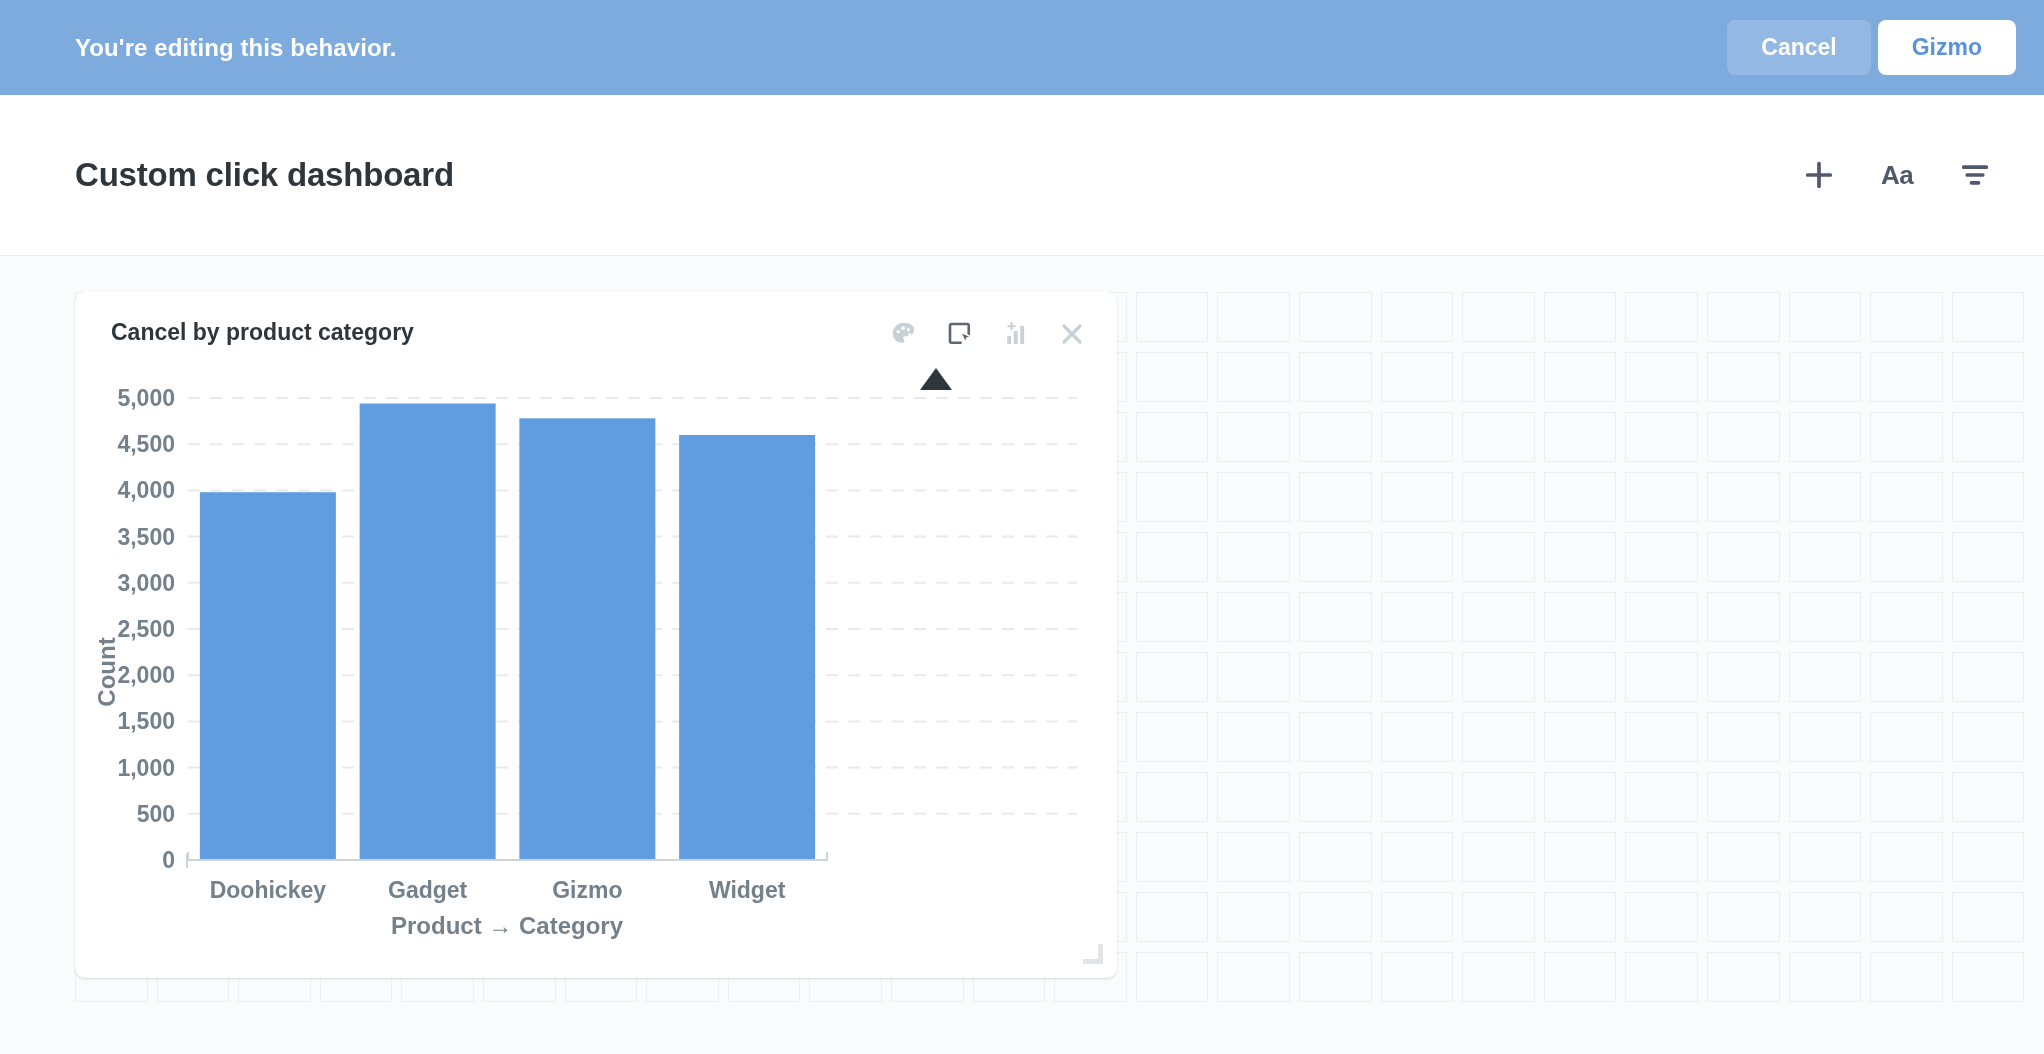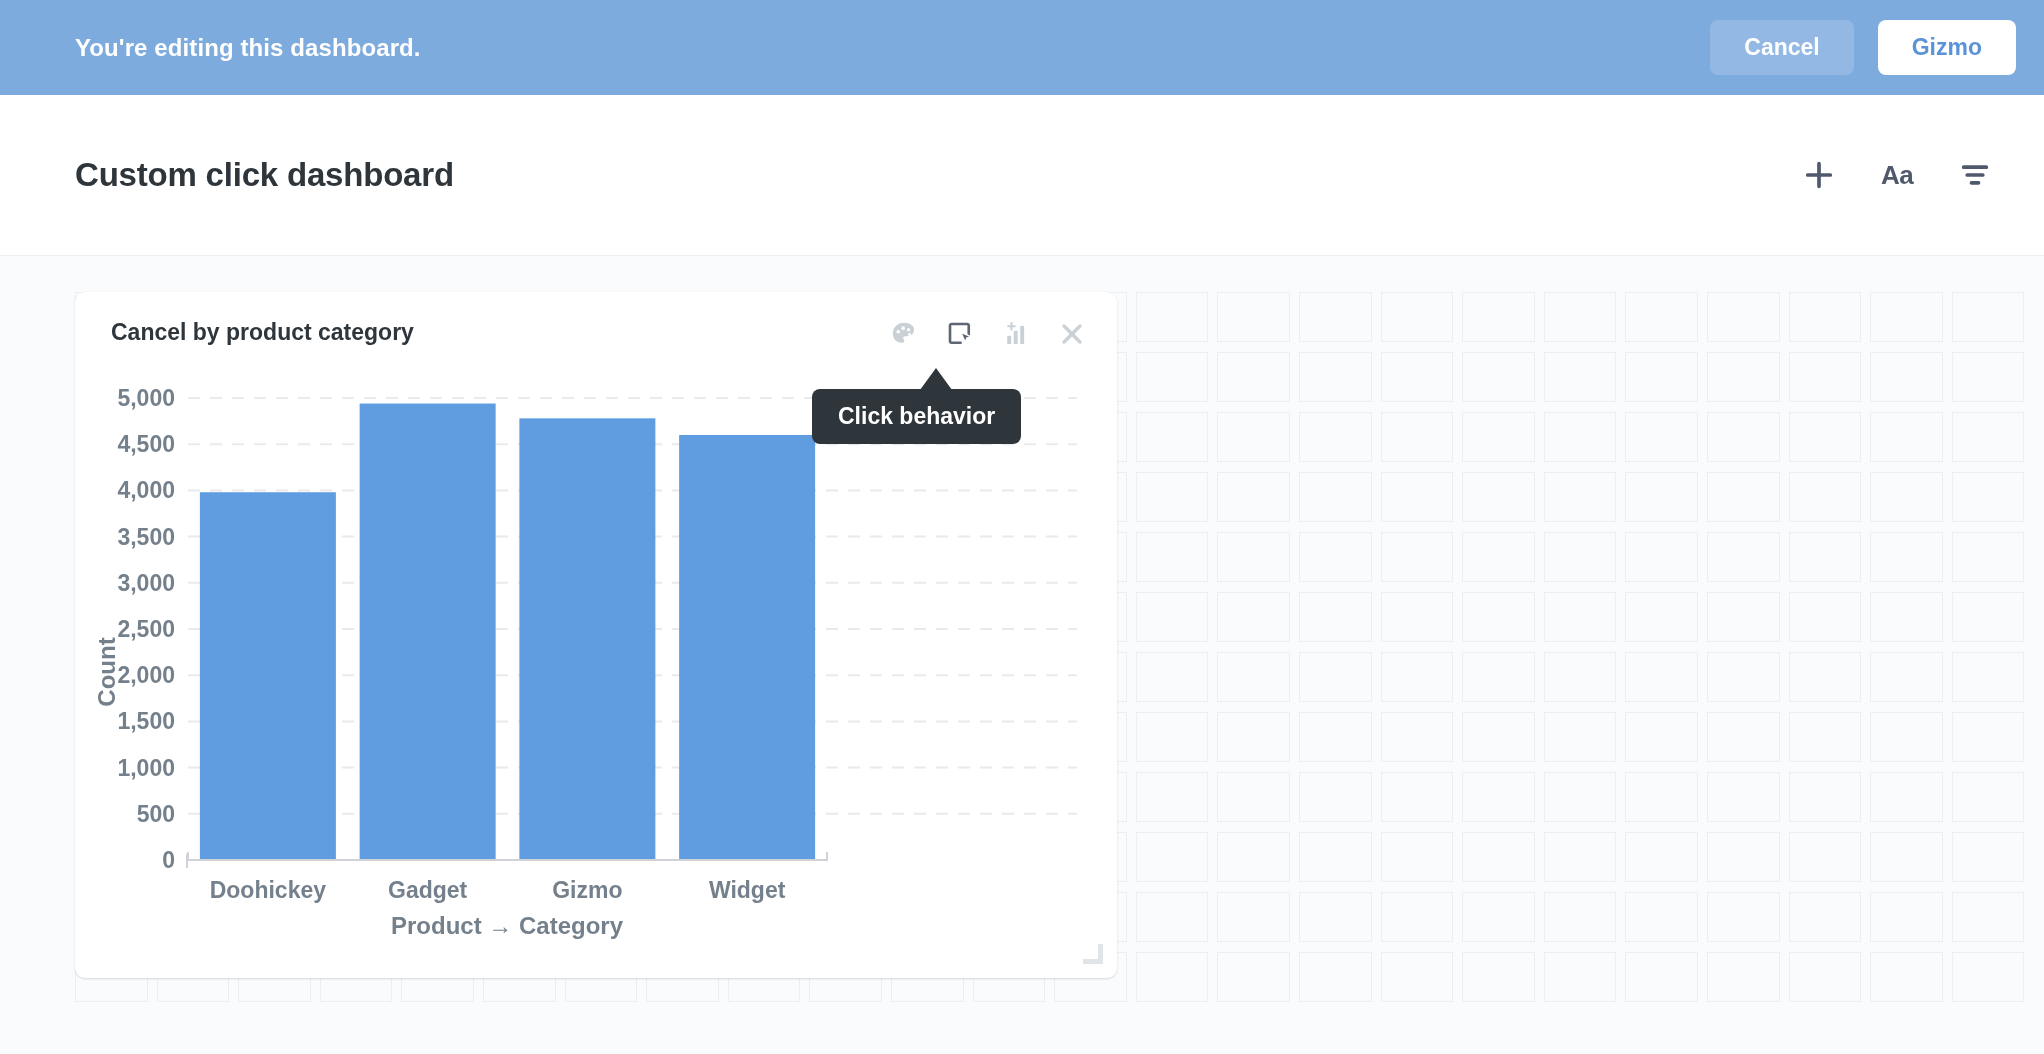--- a/index.html
+++ b/index.html
@@ -19,21 +19,21 @@
     padding: 0 28px 0 75px;
   }
   #edit-banner-text {
     color: #FFFFFF;
     font-size: 24px;
     font-weight: bold;
     letter-spacing: .1px;
   }
   #banner-actions {
     margin-left: auto;
-    display: flex; align-items: center; gap: 24px; border-radius: 26px;
+    display: flex; align-items: center; gap: 7px; border-radius: 26px;
   }
   .banner-btn {
     border: none;
     font-family: inherit;
     font-size: 23px;
     font-weight: bold;
     border-radius: 8px;
     padding: 16px 34px;
     cursor: pointer;
     line-height: 1;
@@ -193,21 +193,21 @@
     width: 20px; height: 20px;
     border-right: 5px solid #E2E5E8;
     border-bottom: 5px solid #E2E5E8;
     cursor: nwse-resize;
   }
 </style>
 </head>
 <body>
 
 <div id="edit-banner">
-  <span id="edit-banner-text">You're editing this dashboard.</span>
+  <span id="edit-banner-text">You're editing this behavior.</span>
   <div id="banner-actions">
     <button class="banner-btn" id="cancel-button">Cancel</button>
     <button class="banner-btn" id="save-button">Gizmo</button>
   </div>
 </div>
 
 <div id="dashboard-header">
   <span id="page-title">Custom click dashboard</span>
   <div id="header-actions">
     <span class="hdr-icon">
@@ -601,15 +601,14 @@
         <path class="axis-line" d="M113,480 L113,488 L752,488 L752,480"></path>
         <text class="axis-title" id="y-axis-title" transform="translate(40,300) rotate(-90)" text-anchor="middle">Count</text>
         <text class="axis-title" id="x-axis-title" x="432" y="562" text-anchor="middle">Product → Category</text>
       </svg>
     </div>
 
     <div id="resize-handle"></div>
   </div>
 
   <div id="tooltip-arrow" style="top:112px;"></div>
-  <div id="click-behavior-tooltip" style="top:133px;">Click behavior</div>
 
 </div>
 
 </body></html>

